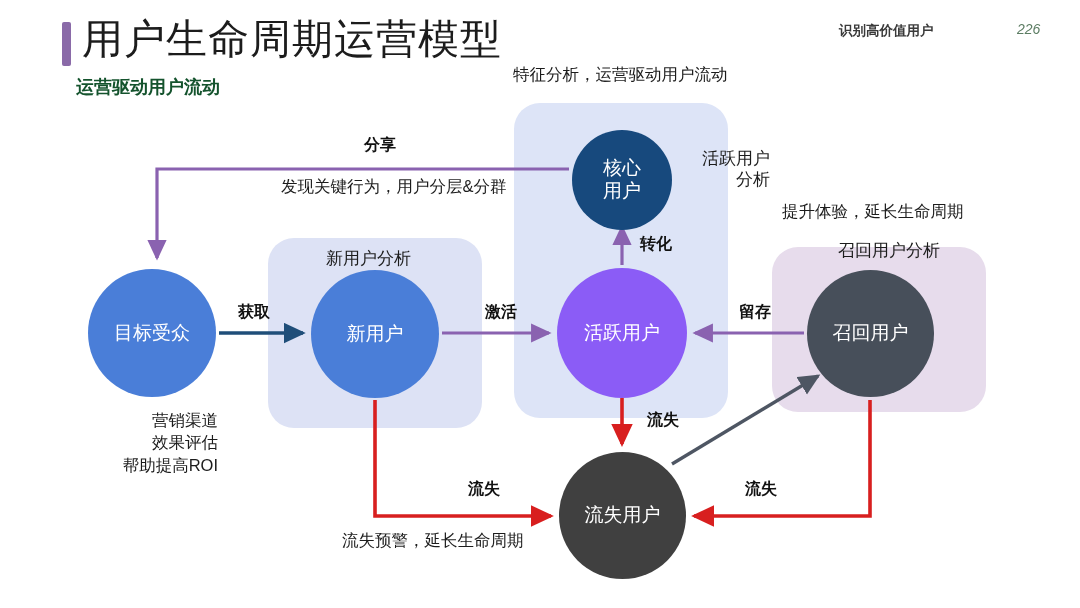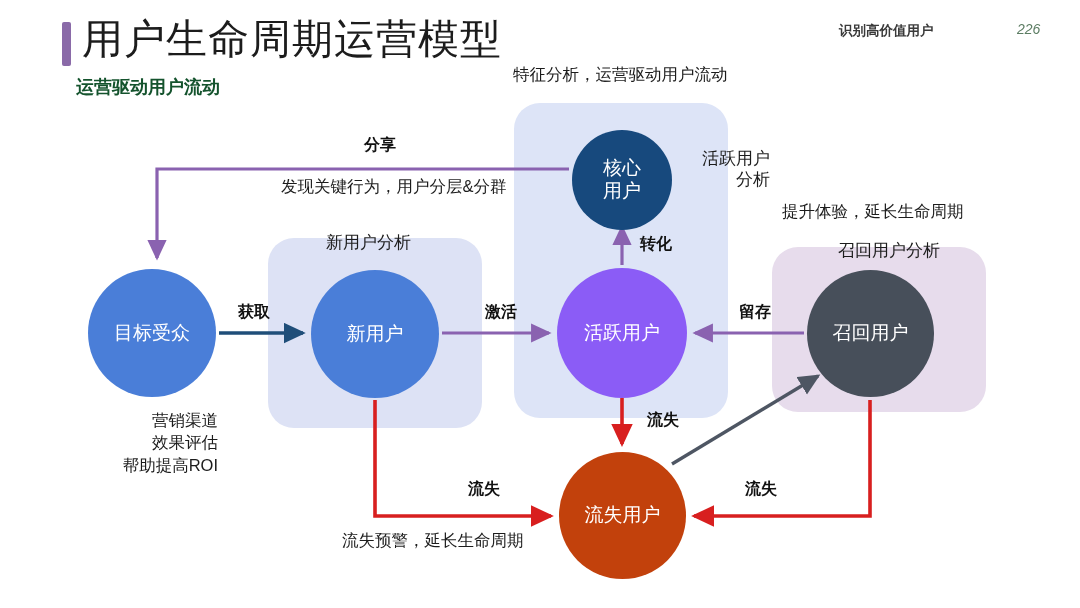--- a/index.html
+++ b/index.html
@@ -77,21 +77,21 @@
     width: 214px; height: 165px;
     background: #e7dcec;
   }
   .panel-label {
     font-size: 17px;
     color: #1c1c1c;
     white-space: nowrap;
     line-height: 1.25;
     text-align: right;
   }
-  #panel-label-new   { left: 326px; top: 232px; }
+  #panel-label-new   { left: 326px; top: 248px; }
   #panel-label-active{ left: 690px; top: 148px; width: 80px; white-space: normal; }
   #panel-label-recall{ left: 838px; top: 240px; }
 
   
   .node {
     border-radius: 50%;
     display: flex;
     align-items: center;
     justify-content: center;
     text-align: center;
@@ -125,21 +125,21 @@
   }
   #node-recall {
     left: 807px; top: 270px;
     width: 127px; height: 127px;
     background: #474f5a;
     font-size: 19px;
   }
   #node-churn {
     left: 559px; top: 452px;
     width: 127px; height: 127px;
-    background: #c2410c;
+    background: #404040;
     font-size: 19px;
   }
 
   
   .edge-label {
     font-size: 16px;
     font-weight: bold;
     color: #111111;
     white-space: nowrap;
   }

